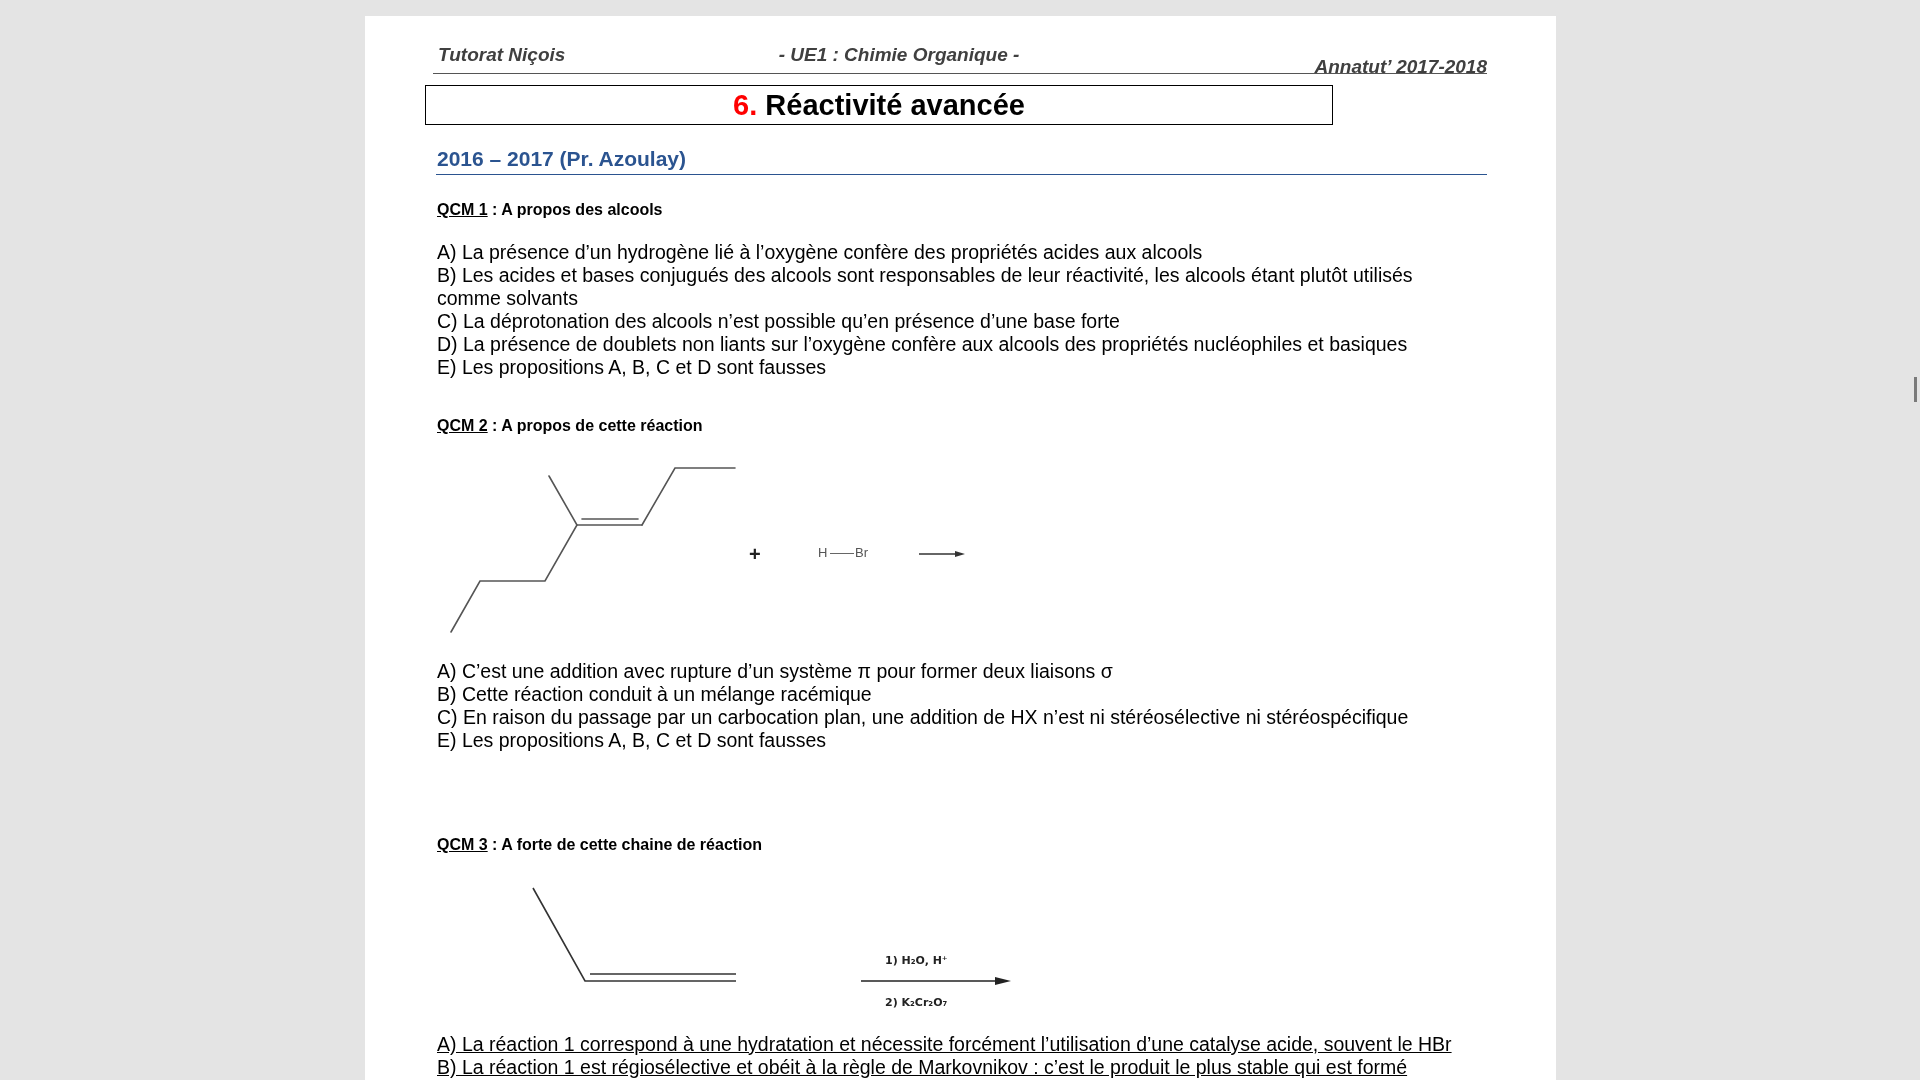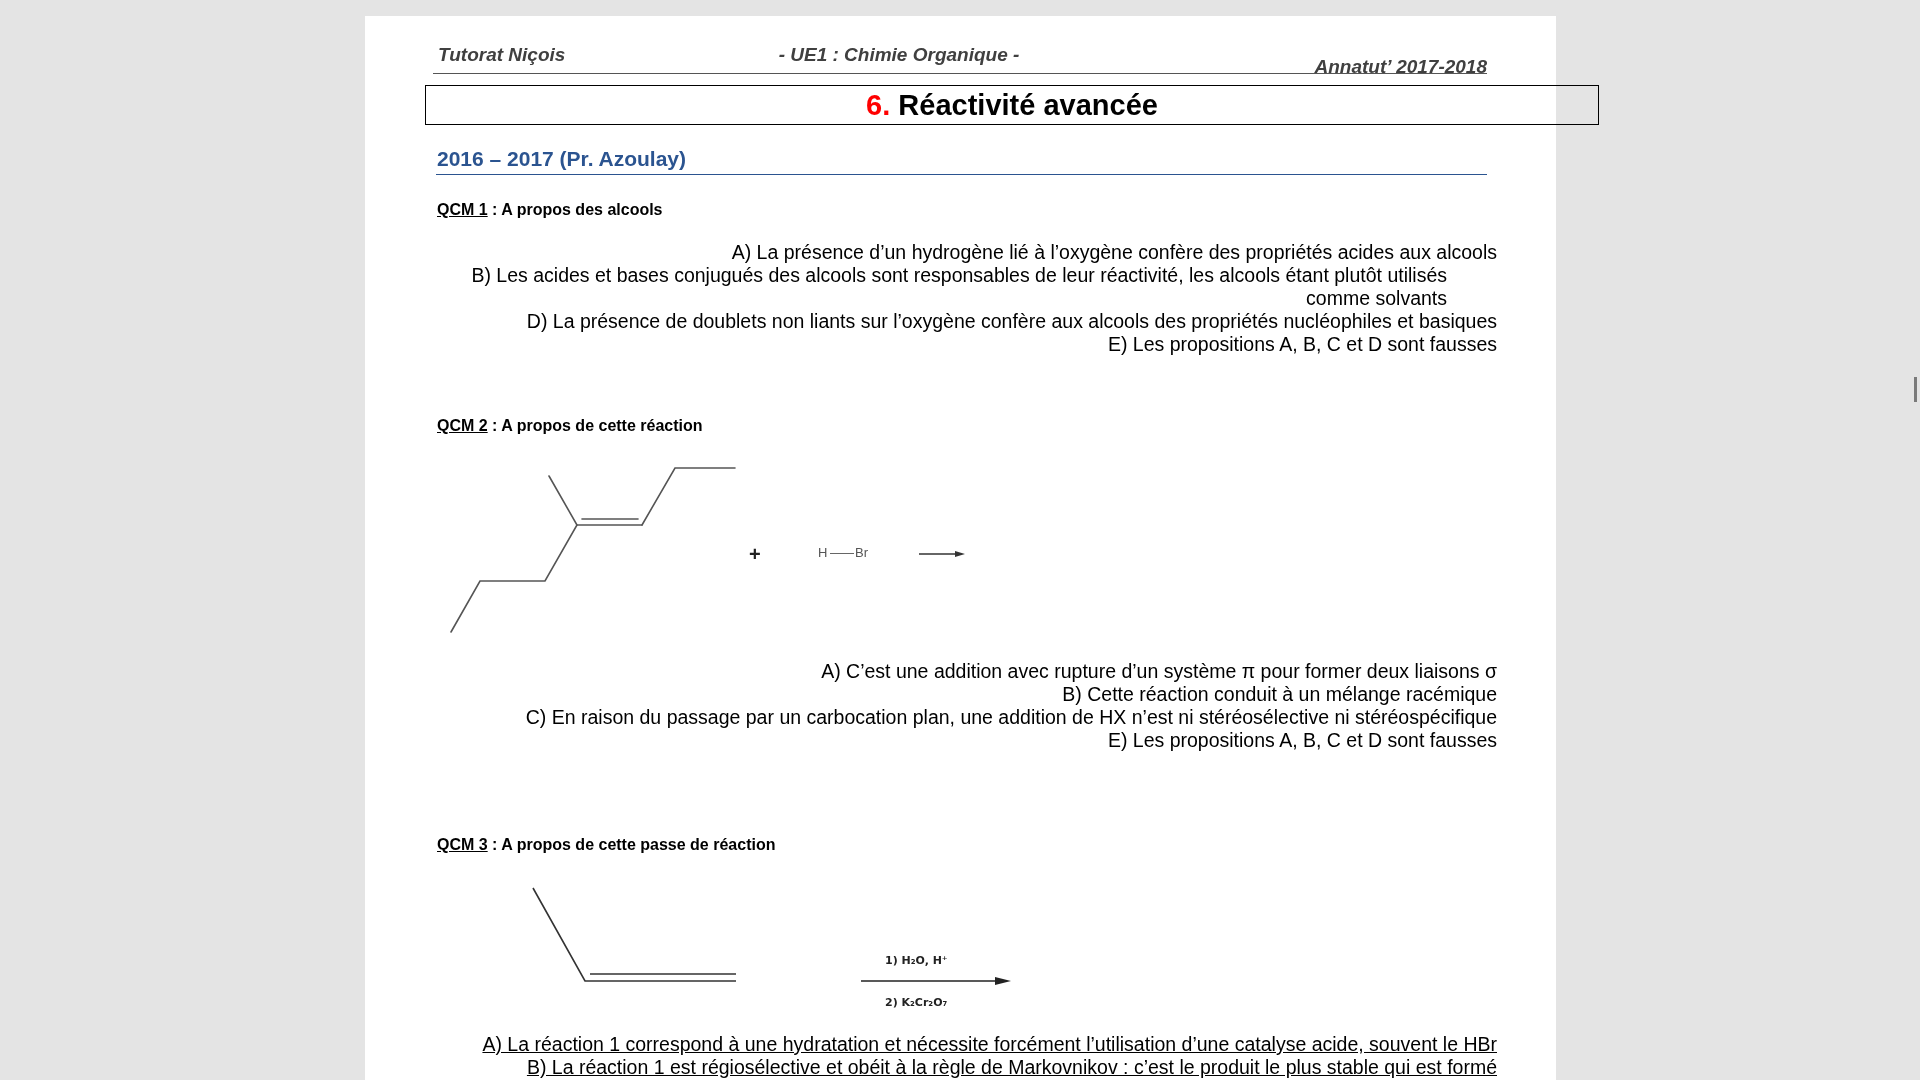--- a/index.html
+++ b/index.html
@@ -13,37 +13,37 @@
     width: 1191px; height: 1100px; background: #ffffff;
   }
   .abs { position: absolute; }
   .hdr-text {
     top: 28px; font-size: 19px; font-weight: bold; color: #404040; white-space: nowrap; font-style: italic;
   }
   .hdr-line {
     left: 68px; top: 57px; width: 1054px; height: 0; border-top: 1.5px solid #555;
   }
   .title-box {
-    left: 60px; top: 69px; width: 1174px; height: 40px;
+    left: 60px; top: 69px; width: 908px; height: 40px;
     border: 1.5px solid #000; box-sizing: border-box;
     text-align: center; font-size: 29px; font-weight: bold; line-height: 38px; color: #000;
   }
   .title-num { color: #ff0000; }
   .section {
     left: 72px; top: 131px; font-size: 21px; font-weight: bold; color: #2b5490;
   }
   .section-line {
     left: 71px; top: 158px; width: 1051px; border-top: 1.5px solid #2b5490;
   }
   .qcm-head {
     left: 72px; font-size: 16px; font-weight: bold; color: #000; white-space: nowrap;
   }
   .qcm-head u { text-decoration: underline; }
   .items {
-    left: 72px; width: 1060px; font-size: 19.5px; line-height: 23px; color: #000; text-align: right;
+    left: 72px; width: 1060px; font-size: 19.5px; line-height: 23px; color: #000;
   }
   .items div { white-space: pre-wrap; }
   .mol { position: absolute; overflow: visible; }
   .scroll-thumb {
     position: absolute; left: 1914px; top: 377px; width: 3px; height: 25px;
     background: #7a7a7a;
   }
   .reagent { font-family: "DejaVu Sans", sans-serif; font-size: 11px; font-weight: bold; color: #222; white-space: nowrap; }
   .chemlbl { font-family: "Liberation Sans", sans-serif; font-size: 13px; color: #555; }
 </style>
@@ -63,20 +63,21 @@
 
   <div class="abs section">2016 – 2017 (Pr. Azoulay)</div>
   <div class="abs section-line"></div>
 
   <div class="abs qcm-head" style="top:185px;">
     <u>QCM 1</u><span> : A propos des alcools</span>
   </div>
   <div class="abs items" style="top:225px;">
     <div>A) La présence d’un hydrogène lié à l’oxygène confère des propriétés acides aux alcools</div>
     <div style="width:1010px;">B) Les acides et bases conjugués des alcools sont responsables de leur réactivité, les alcools étant plutôt utilisés comme solvants</div>
+    <div>C) La déprotonation des alcools n’est possible qu’en présence d’une base forte</div>
     <div>D) La présence de doublets non liants sur l’oxygène confère aux alcools des propriétés nucléophiles et basiques</div>
     <div>E) Les propositions A, B, C et D sont fausses</div>
   </div>
 
   <div class="abs qcm-head" style="top:401px;">
     <u>QCM 2</u><span> : A propos de cette réaction</span>
   </div>
 
   <svg class="mol" style="left:0; top:0;" width="1191" height="1100">
     <g stroke="#555" stroke-width="1.6" fill="none" stroke-linecap="round">
@@ -97,21 +98,21 @@
   </svg>
 
   <div class="abs items" style="top:644px;">
     <div>A) C’est une addition avec rupture d’un système π pour former deux liaisons σ</div>
     <div>B) Cette réaction conduit à un mélange racémique</div>
     <div>C) En raison du passage par un carbocation plan, une addition de HX n’est ni stéréosélective ni stéréospécifique</div>
     <div>E) Les propositions A, B, C et D sont fausses</div>
   </div>
 
   <div class="abs qcm-head" style="top:820px;">
-    <u>QCM 3</u><span> : A propos de cette passe de réaction</span>
+    <u>QCM 3</u><span> : A forte de cette chaine de réaction</span>
   </div>
 
   <svg class="mol" style="left:0; top:0;" width="1191" height="1100">
     <g stroke="#333" stroke-width="1.6" fill="none">
       <polyline points="168,872 220,965 371,965"></polyline>
       <line x1="225" y1="958" x2="371" y2="958"></line>
     </g>
   </svg>
 
   <div class="abs reagent" style="left:520px; top:938px;">1) H₂O, H⁺</div>

